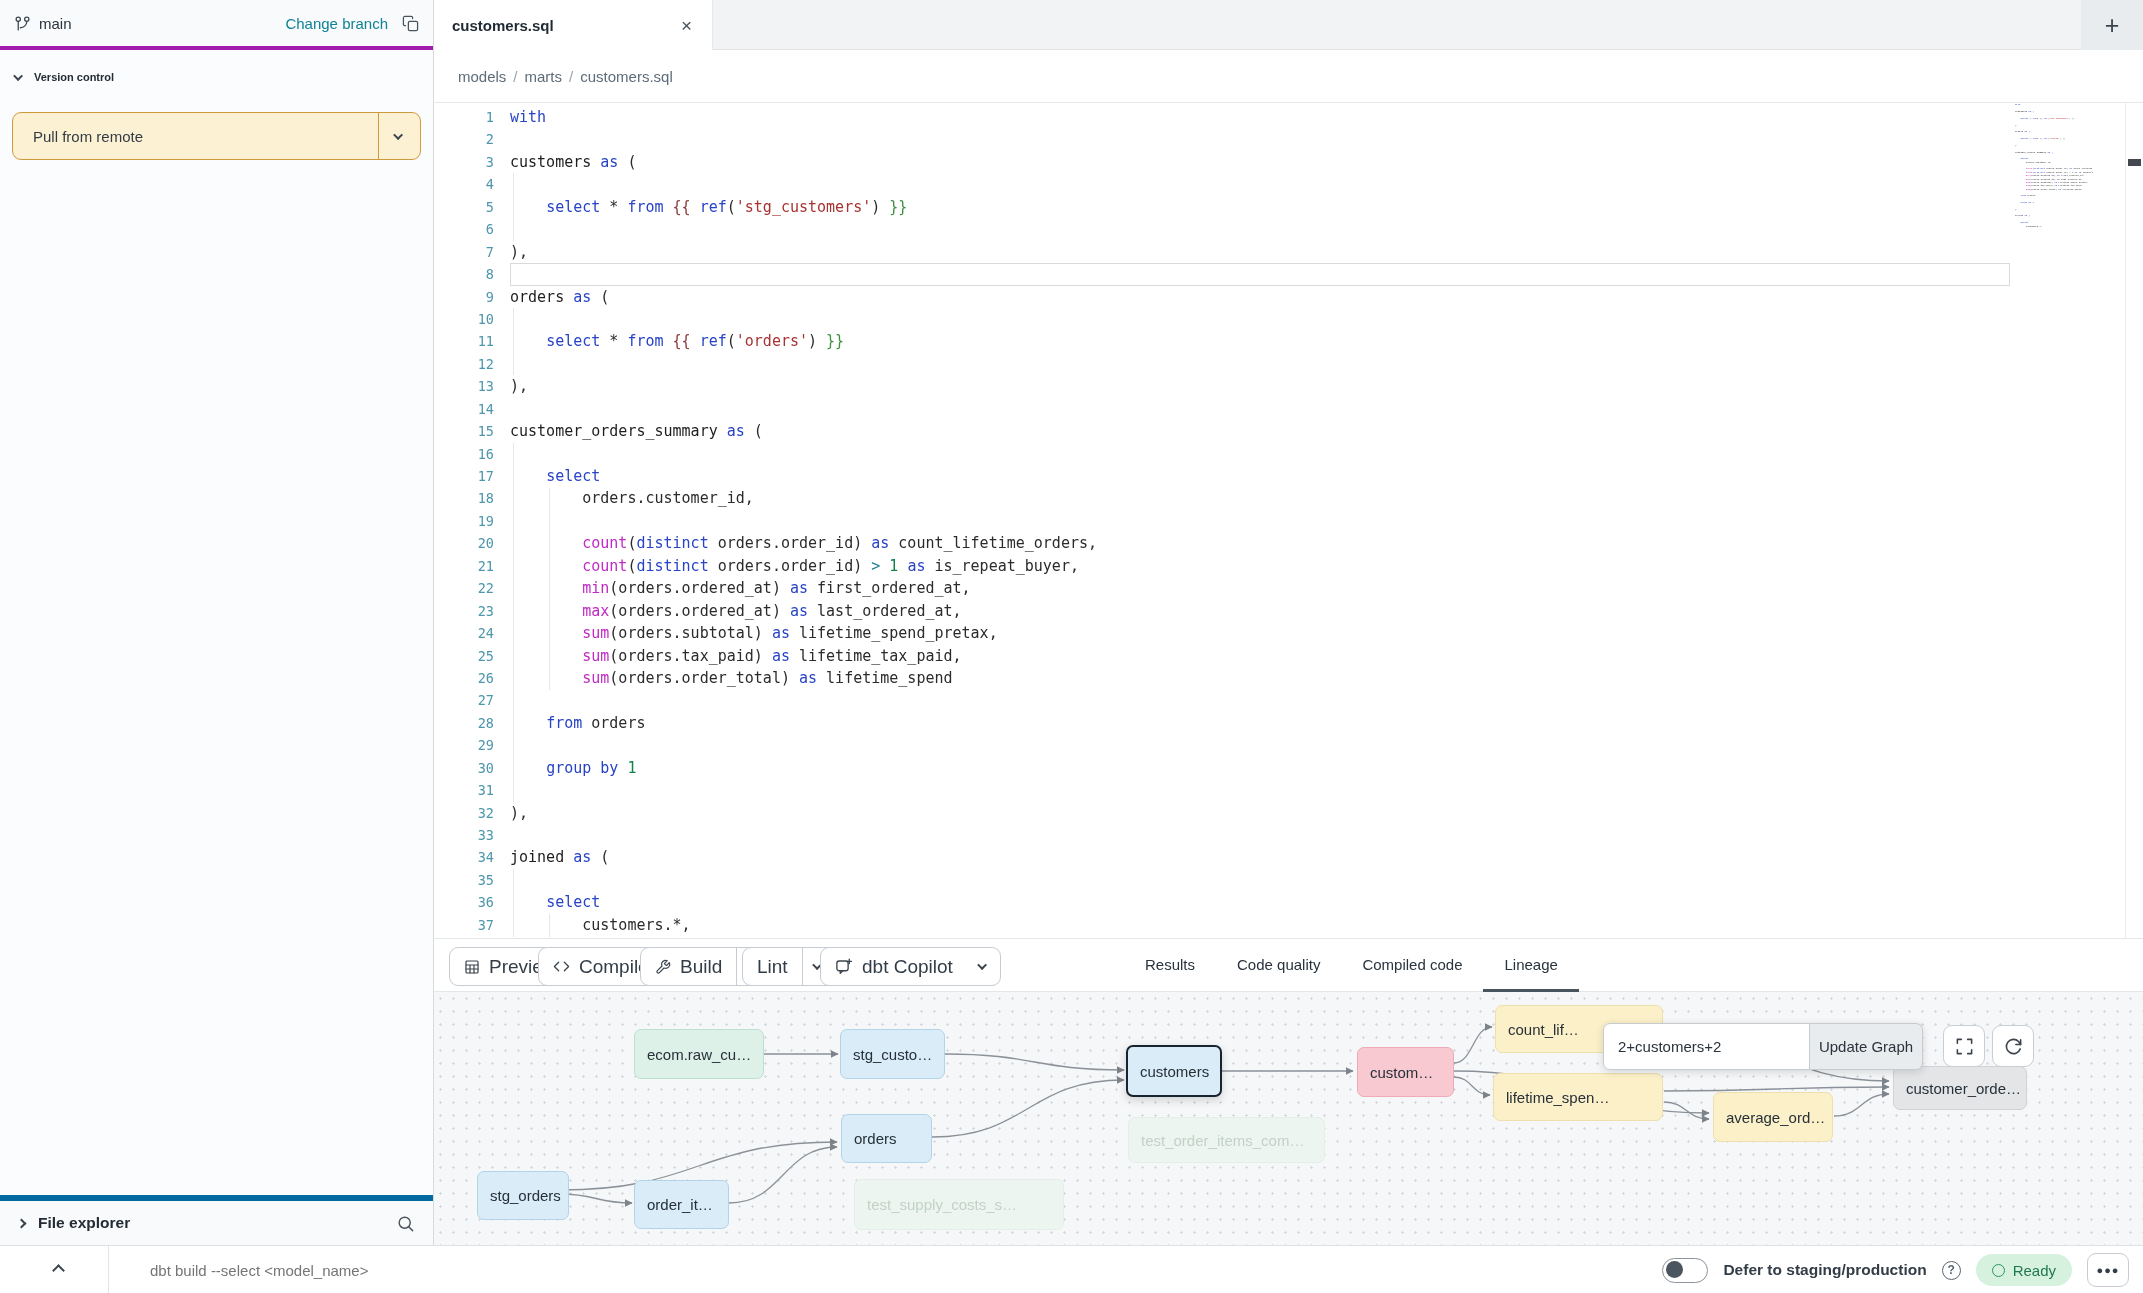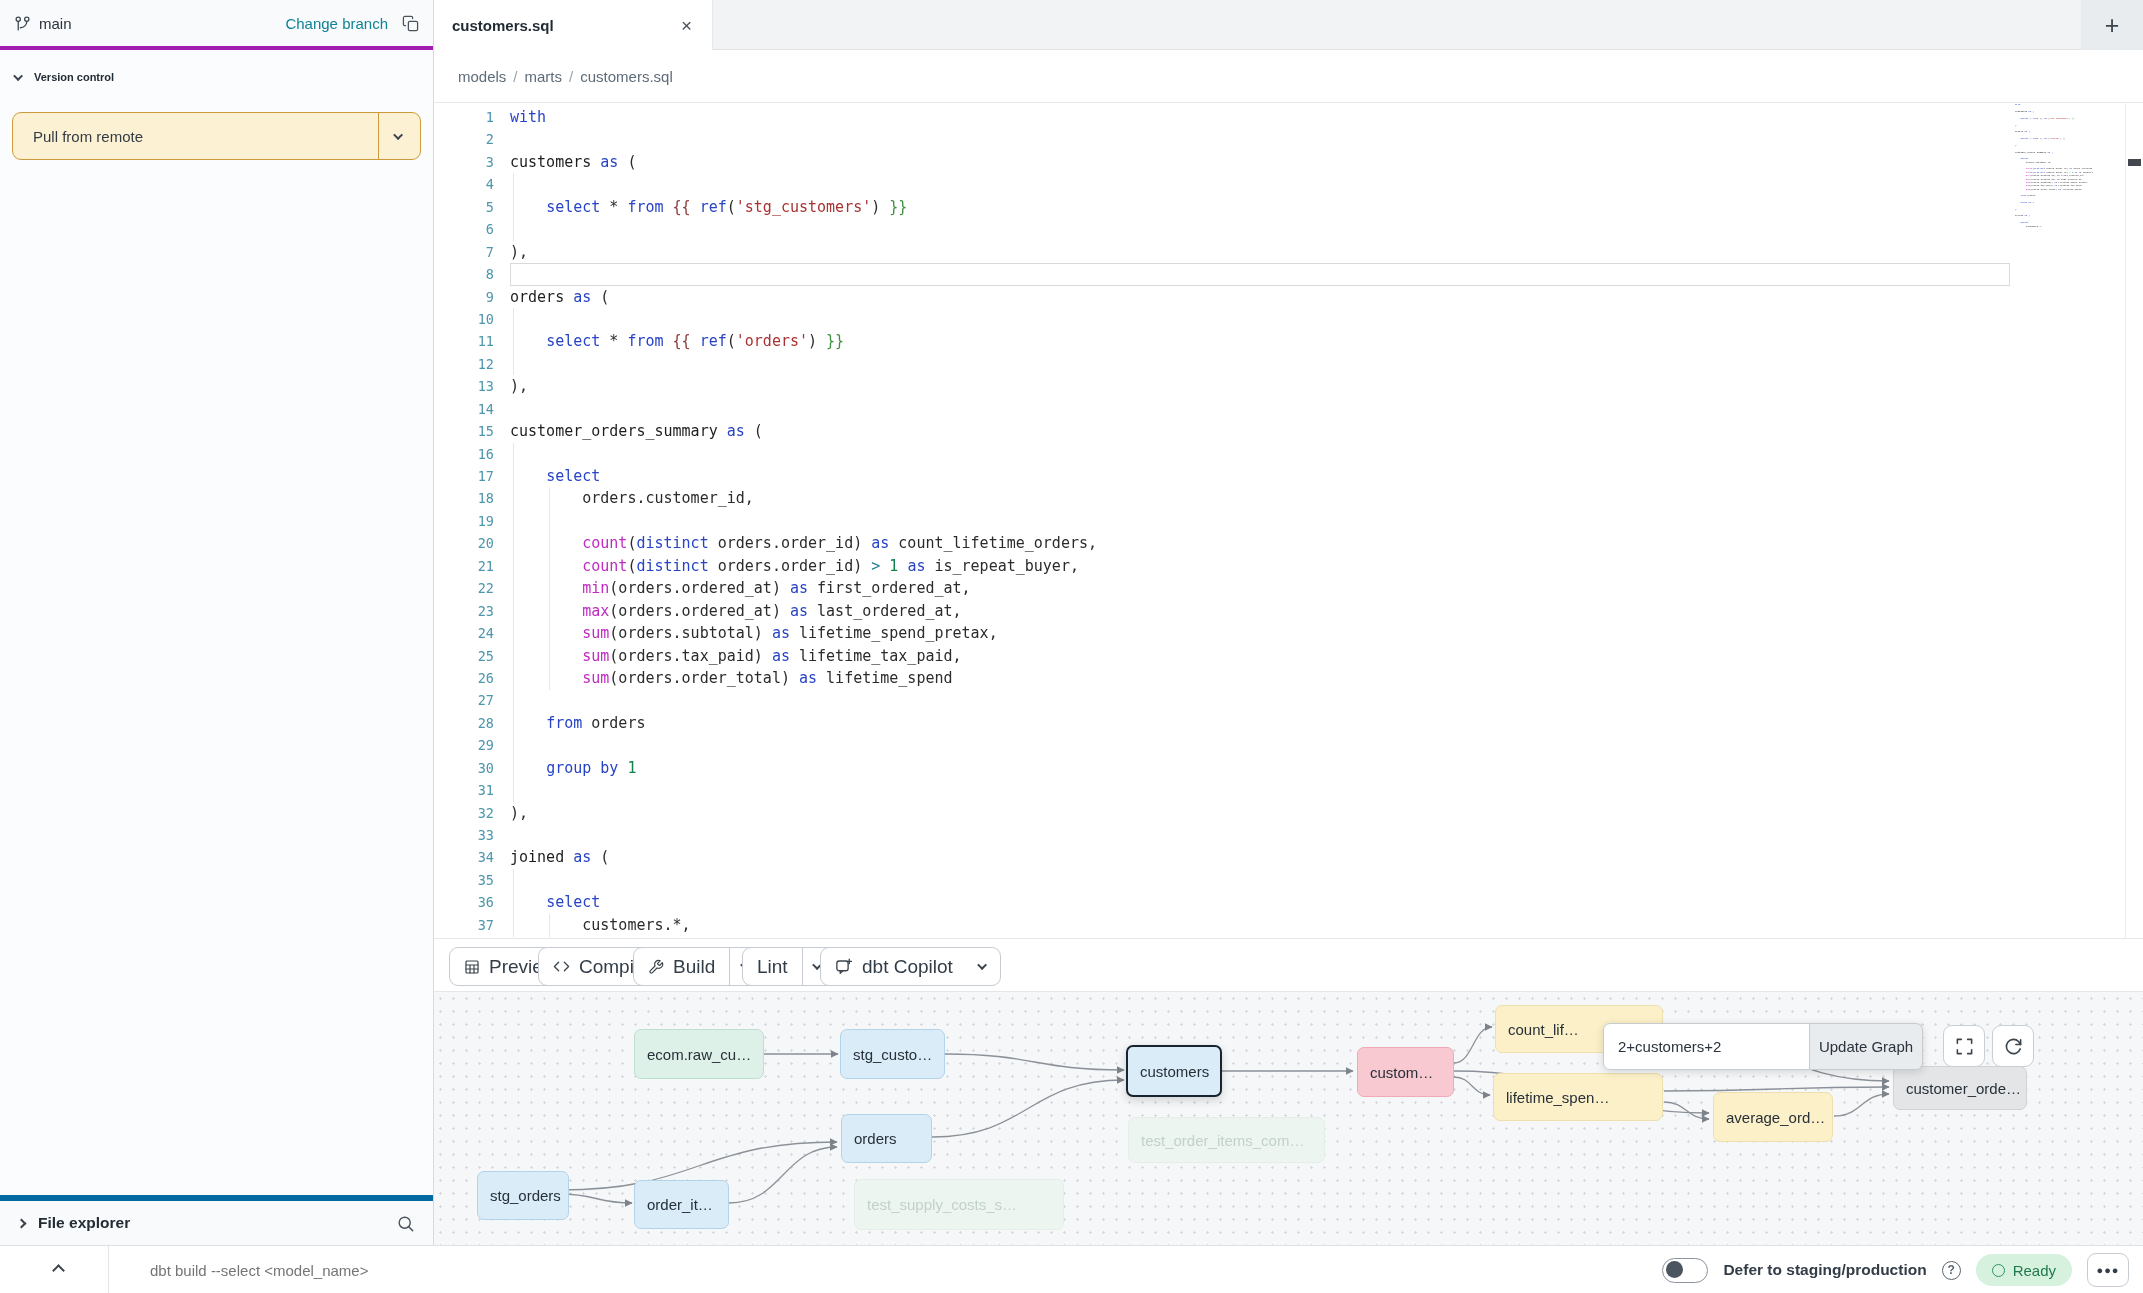--- a/index.html
+++ b/index.html
@@ -253,21 +253,21 @@
       </div>
       <div class="btn" style="left:104px;">
         <span class="seg">
           <svg class="icon" width="17" height="17" viewBox="0 0 24 24">
               <polyline points="16 18 22 12 16 6"></polyline>
               <polyline points="8 6 2 12 8 18"></polyline>
             </svg>
           <span>Compile</span>
         </span>
       </div>
-      <div class="btn" style="left:199px;">
+      <div class="btn" style="left:206px;">
         <span class="seg">
           <svg class="icon" width="16" height="16" viewBox="0 0 24 24">
               <path d="M14.7 6.3a1 1 0 0 0 0 1.4l1.6 1.6a1 1 0 0 0 1.4 0l3.77-3.77a6 6 0 0 1-7.94 7.94l-6.91 6.91a2.12 2.12 0 0 1-3-3l6.91-6.91a6 6 0 0 1 7.94-7.94l-3.76 3.76z"></path>
             </svg>
           <span>Build</span>
         </span>
         <span class="dd">
             <span class="chev down small"></span>
           </span>
       </div>
@@ -286,20 +286,26 @@
               <path d="M7 17v3.5L10.5 17"></path>
               <path d="M19 1.5v6M16 4.5h6"></path>
             </svg>
           <span>dbt Copilot</span>
         </span>
         <span class="dd-plain">
             <span class="chev down small"></span>
           </span>
       </div>
 
+      <div class="ptabs">
+        <div class="ptab">Results</div>
+        <div class="ptab">Code quality</div>
+        <div class="ptab">Compiled code</div>
+        <div class="ptab active">Lineage</div>
+      </div>
     </div>
 
     <div class="lineage">
       <svg class="edges" id="edges" width="1709" height="253">
         <defs>
           <marker id="arr" markerWidth="7" markerHeight="7" refX="5.5" refY="3" orient="auto">
             <path d="M0,0 L6,3 L0,6 z" fill="#7c838b"></path>
           </marker>
         </defs>
       <path d="M 330 62 C 367 62, 367 62, 404 62" fill="none" stroke="#8a9198" stroke-width="1.3" marker-end="url(#arr)"></path>

